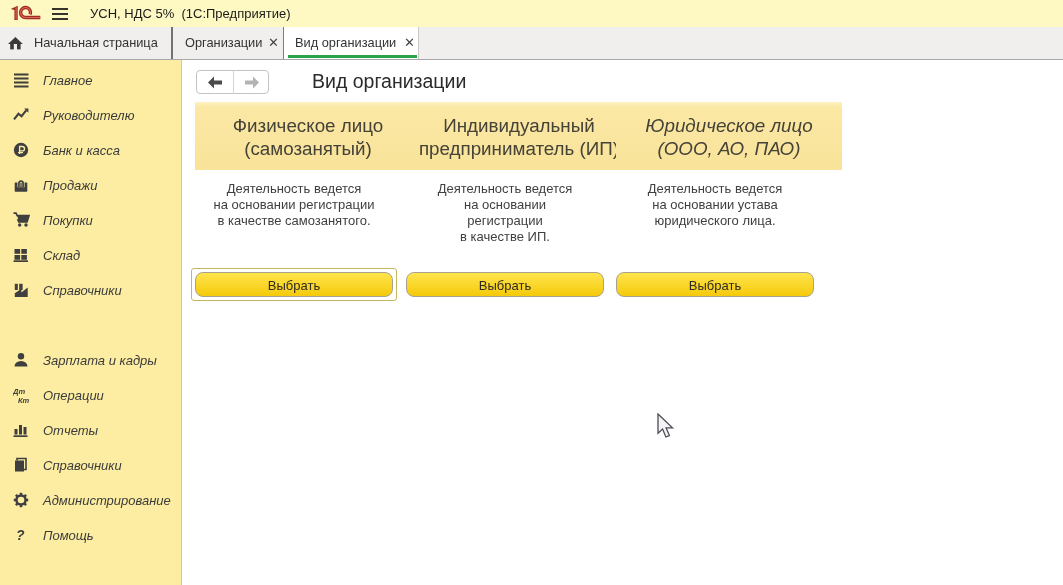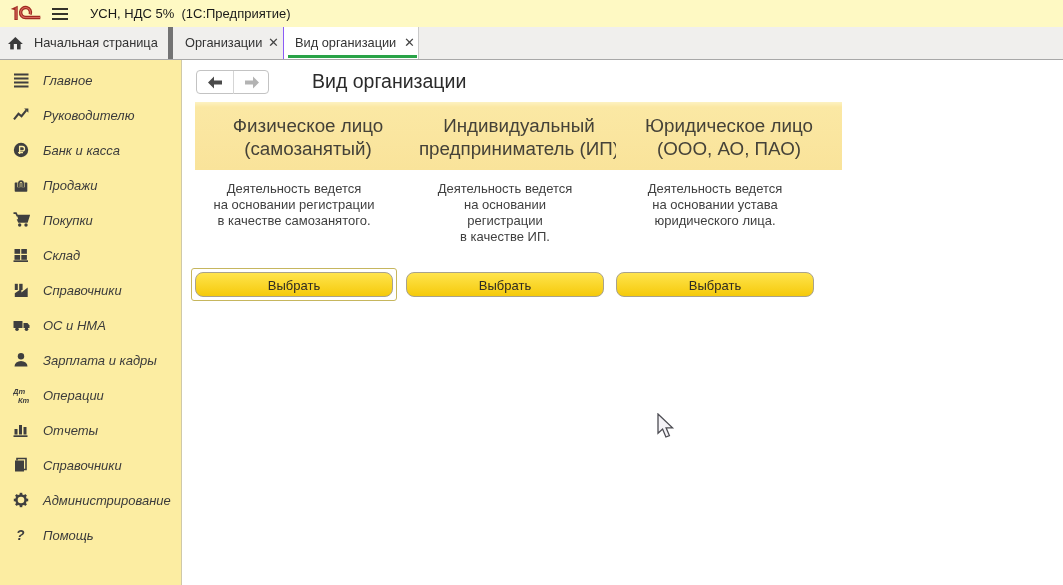--- a/index.html
+++ b/index.html
@@ -12,21 +12,21 @@
   background:#fef9c3; }
 #logo { position:absolute; left:10px; top:5px; }
 #burger { position:absolute; left:52px; top:8px; width:16px; height:13px; }
 #burger div { height:2px; background:#35332a; margin-bottom:3px; }
 #apptitle { position:absolute; left:90px; top:5.7px; font-size:13px; color:#191919; }
 
 
 #tabbar { position:absolute; left:0; top:27px; width:1063px; height:33px;
   background:#f0efed; border-bottom:1px solid #a8a8a8; }
 .tab { position:absolute; top:0; height:32px; font-size:12.8px; color:#333; }
-#tab1 { left:0; width:173px; border-right:5px solid #737373; }
+#tab1 { left:0; width:173px; border-right:2px solid #737373; }
 #tab1 .txt { position:absolute; left:34px; top:8px; }
 #tab1 svg { position:absolute; left:8px; top:10px; }
 #tab2 { left:174px; width:110px; border-right:1px solid #8b5cf6; }
 #tab2 .txt { position:absolute; left:11px; top:8px; }
 #tab2 .x { position:absolute; left:94px; top:8px; color:#444; font-size:13px; }
 #tab3 { left:284px; width:135px; background:#fff; border-right:1px solid #c9c9c9; }
 #tab3 .txt { position:absolute; left:11px; top:8px; }
 #tab3 .x { position:absolute; left:120px; top:8px; color:#444; font-size:13px; }
 #tab3 .green { position:absolute; left:4px; right:1.5px; bottom:1px; height:3px;
   background:#29a347; }
@@ -43,21 +43,21 @@
   background:#fff; }
 #navbtns { position:absolute; left:196px; top:69.5px; width:73px; height:24px;
   border:1px solid #c3c3c3; border-radius:4px; background:#fff; }
 #navbtns .div { position:absolute; left:36px; top:0; width:1px; height:23px; background:#d5d5d5; }
 #pagetitle { position:absolute; left:312px; top:70px; font-size:19.5px; color:#2b2b2b; }
 
 .card { position:absolute; top:102px; width:226px; height:68px; background:linear-gradient(180deg,#fdf2c2 0px,#fbe8a4 5px,#f9e39a 100%);
   display:flex; align-items:center; justify-content:center; text-align:center;
   font-size:18.8px; line-height:23px; color:#454238; padding-top:2px;
   white-space:nowrap; overflow:visible; }
-#card1 { left:195px; } #card2 { left:406px; } #card3 { left:616px; }
+#card1 { left:195px; } #card2 { left:406px; } #card3 { left:616px;font-style:italic; }
 
 .desc { position:absolute; top:181px; width:198px; text-align:center;
   font-size:13px; line-height:16px; color:#3f3f3f; }
 #desc1 { left:195px; } #desc2 { left:406px; } #desc3 { left:616px; }
 
 .btn { position:absolute; top:272px; width:198px; height:25px;
   background:linear-gradient(#ffe44d, #f5ca0b); border:1px solid #a8a28c;
   border-radius:8px; text-align:center; font-size:13px; color:#2e2b22;
   line-height:25px; }
 #btn1 { left:195px; } #btn2 { left:406px; } #btn3 { left:616px; }
@@ -163,31 +163,20 @@
     <div class="mitem" style="top:220px">
       <svg width="16" height="16" viewBox="0 0 16 16">
           <g fill="#3f3f3f">
         <rect x="1.8" y="1.8" width="3" height="6.2"></rect>
         <rect x="6.2" y="1.8" width="3.4" height="6.2"></rect>
         <path d="M1.8,15 L1.8,11.2 L8.4,6.8 L8.4,10.4 L14.7,5.6 L14.7,15 Z"></path>
       </g>
         </svg>
       <span class="lbl">Справочники</span>
     </div>
-    <div class="mitem" style="top:255px">
-      <svg width="18" height="16" viewBox="0 0 18 16">
-          <g fill="#3f3f3f">
-        <rect x="0.5" y="4" width="9" height="7" rx="0.5"></rect>
-        <path d="M10.5,6 L14.5,6 L16.5,8.5 L16.5,11 L10.5,11 Z"></path>
-        <circle cx="4" cy="12.3" r="1.8"></circle>
-            <circle cx="13.5" cy="12.3" r="1.8"></circle>
-      </g>
-        </svg>
-      <span class="lbl">ОС и НМА</span>
-    </div>
     <div class="mitem" style="top:290px">
       <svg width="16" height="16" viewBox="0 0 16 16">
           <g fill="#3f3f3f">
         <circle cx="8" cy="4.2" r="3.2"></circle>
         <path d="M1.5,14.5 A6.5,5.5 0 0 1 14.5,14.5 Z"></path>
       </g>
         </svg>
       <span class="lbl">Зарплата и кадры</span>
     </div>
     <div class="mitem" style="top:360px">

